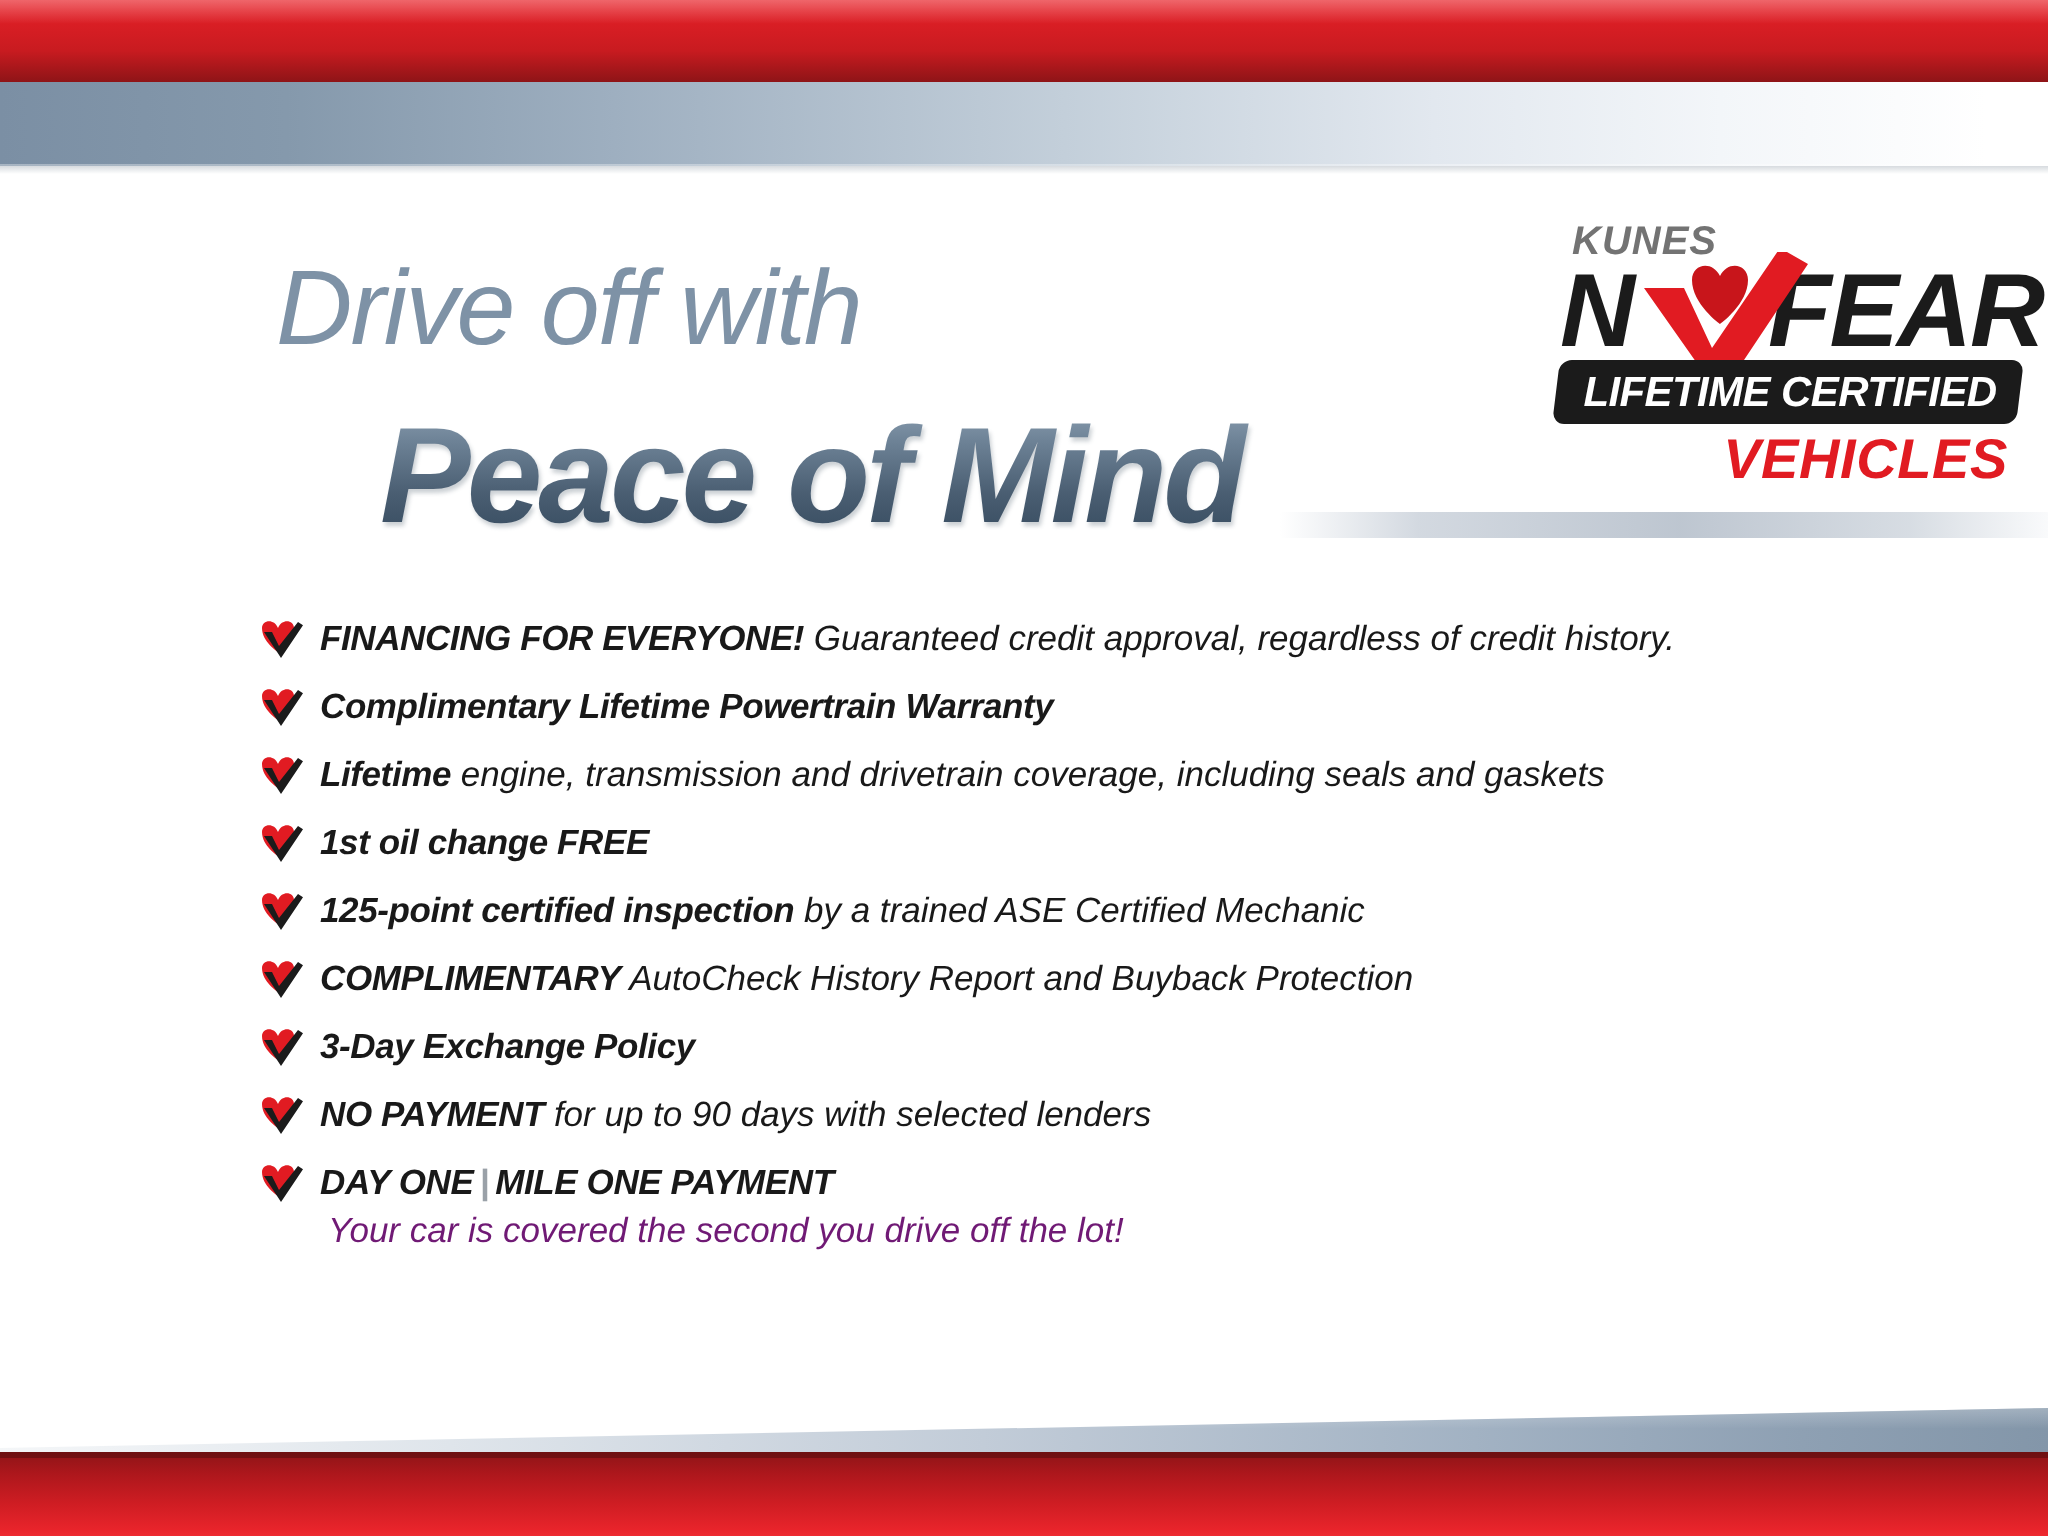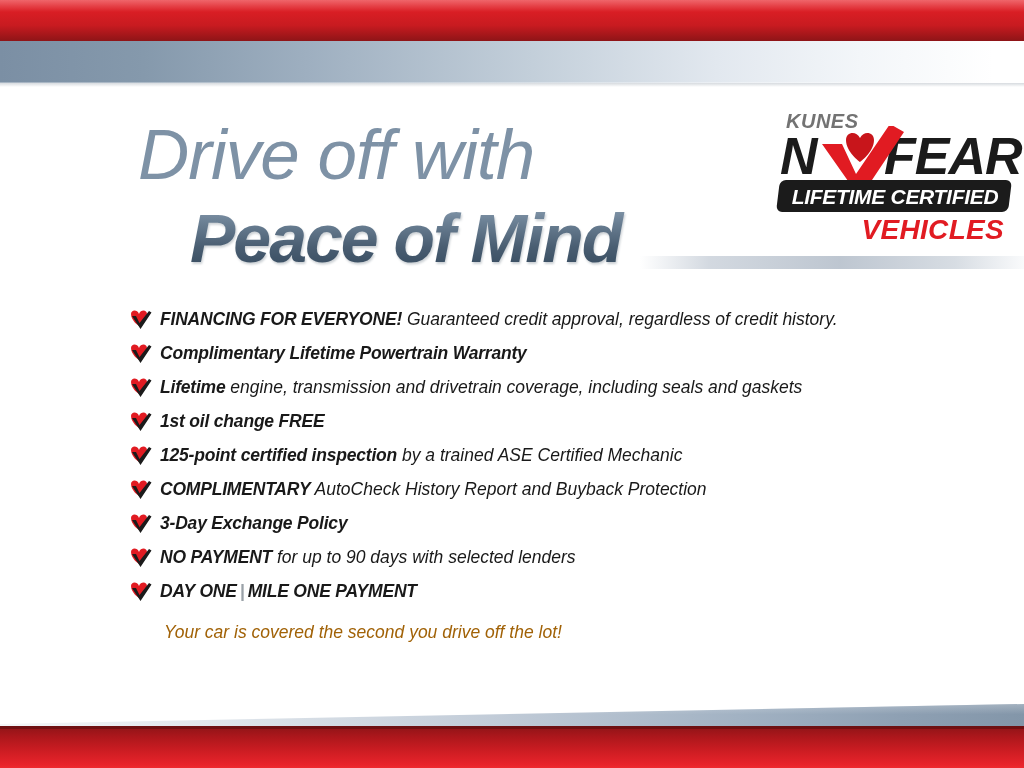--- a/index.html
+++ b/index.html
@@ -28,21 +28,21 @@
     background:linear-gradient(180deg,rgba(255,255,255,.35),rgba(255,255,255,0));
   }
   .top-gray-shadow{
     position:absolute;left:0;top:83px;width:1024px;height:4px;
     background:linear-gradient(180deg,rgba(110,125,140,.28),rgba(110,125,140,0));
   }
 
   
   .headline{position:absolute;left:138px;top:126px;width:600px;}
   .hl-line1{
-    font-size:71px;line-height:58px;font-style:italic;font-weight:400;
+    font-size:53px;line-height:58px;font-style:italic;font-weight:400;
     letter-spacing:-1px;
     background:linear-gradient(180deg,#93a6b8 0%,#7c90a4 48%,#5d7competition 100%);
     color:#7e92a6;
     text-shadow:1px 1px 0 rgba(255,255,255,.9);
   }
   .hl-line2{
     font-size:68px;line-height:72px;font-style:italic;font-weight:bold;
     letter-spacing:-2px;margin-top:18px;margin-left:52px;
     background:linear-gradient(180deg,#8da0b2 0%,#6d8296 26%,#4a5e72 62%,#33485c 100%);
     -webkit-background-clip:text;background-clip:text;color:transparent;
@@ -95,22 +95,22 @@
   .bullets{position:absolute;left:130px;top:309px;width:840px;}
   .bullet-row{
     position:relative;padding-left:30px;margin-bottom:13px;
     font-size:17.5px;line-height:21px;color:#191919;font-style:italic;
   }
   .bullet-mark{position:absolute;left:0px;top:1px;width:22px;height:20px;}
   .b-strong{font-weight:bold;font-style:italic;letter-spacing:-.2px;}
   .b-rest{font-weight:400;font-style:italic;}
   .b-sep{color:#9aa1a8;font-weight:bold;font-style:italic;padding:0 3px;}
   .bullet-sub{
-    display:block;margin-top:20px;margin-left:4px;
-    font-size:17.5px;font-style:italic;font-weight:400;color:#a16207;
+    display:block;margin-top:3px;margin-left:4px;
+    font-size:17.5px;font-style:italic;font-weight:400;color:#701a75;
   }
 
   
   .bot-wedge{
     position:absolute;left:0;top:694px;width:1024px;height:34px;
     background:linear-gradient(90deg,#f4f6f8 0%,#dfe5eb 22%,#c2ccd8 48%,#a2b2c3 72%,#8ea0b3 88%,#8396a9 100%);
     clip-path:polygon(0 30px,1024px 10px,1024px 32px,0 34px);
   }
   .bot-wedge-sheen{
     position:absolute;left:0;top:694px;width:1024px;height:34px;

